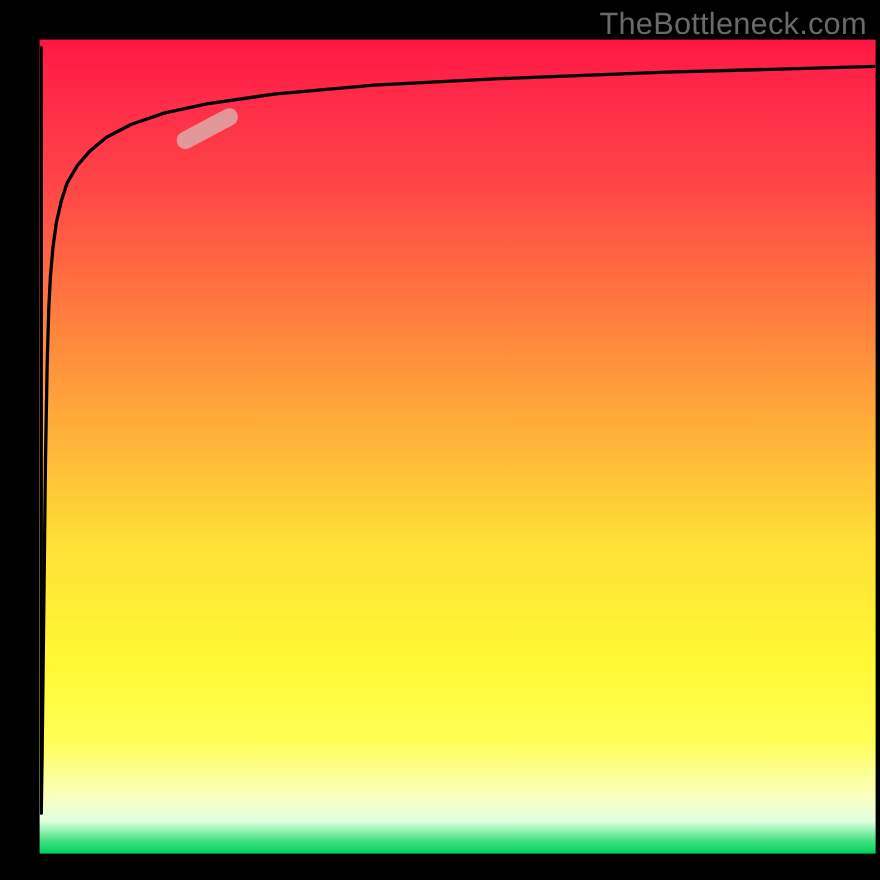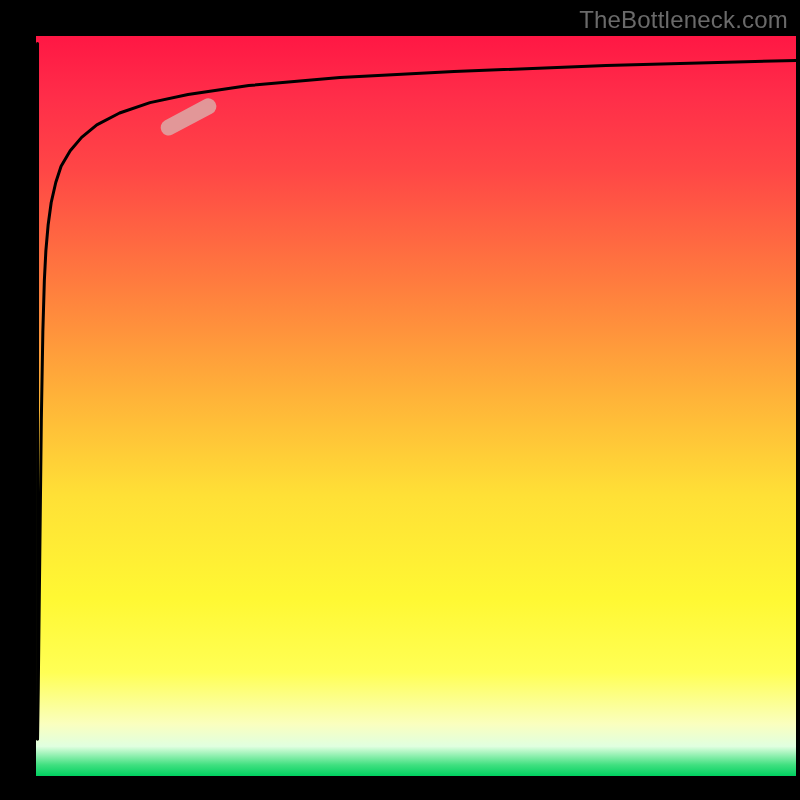--- a/index.html
+++ b/index.html
@@ -54,21 +54,21 @@
   .marker {
     position: absolute;
     background: rgba(224, 160, 160, 0.92);
     border-radius: 10px;
   }
 
   .watermark {
     position: absolute;
     top: 6px;
     right: 12px;
-    font-size: 24px;
+    font-size: 28px;
     font-weight: 500;
     color: #6a6a6a;
     letter-spacing: 0.2px;
     user-select: none;
     margin-left: 36px;
   }
 </style>
 </head>
 <body>
 

